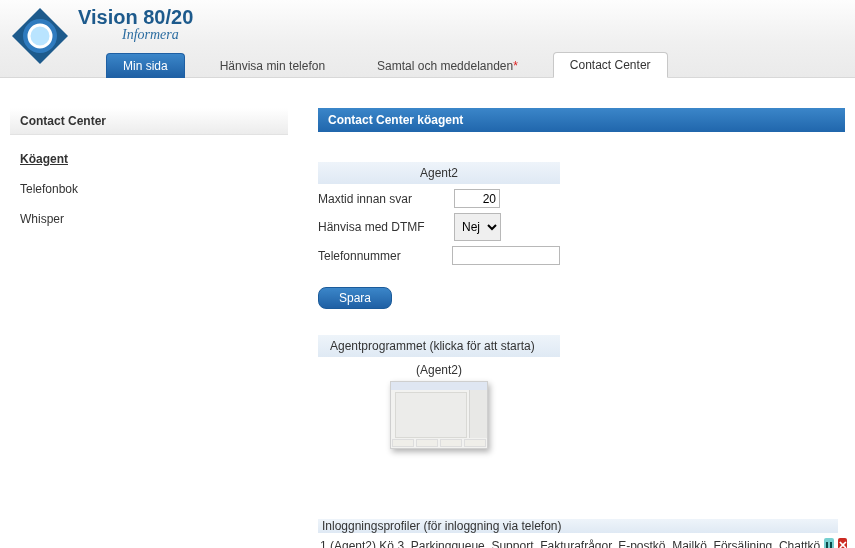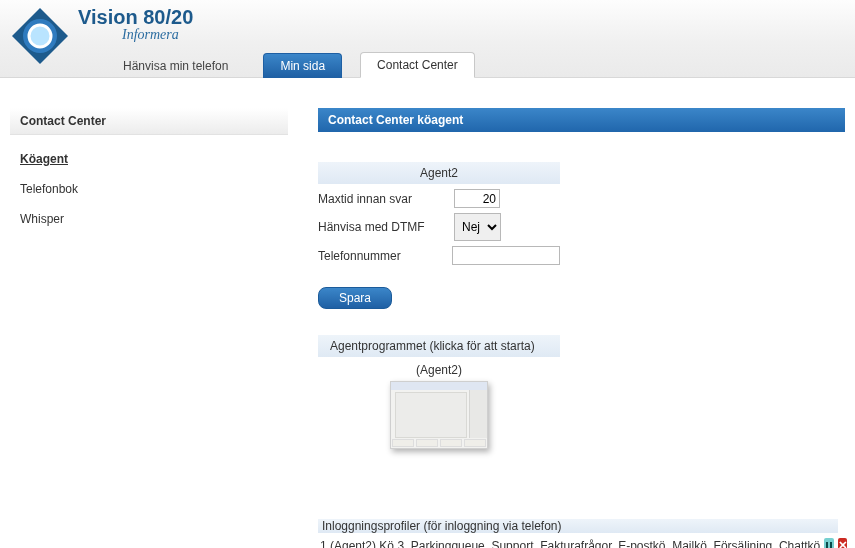--- a/index.html
+++ b/index.html
@@ -204,22 +204,23 @@
       <polygon points="30,2 58,30 30,58 2,30" fill="#1d5a8c"></polygon>
       <circle cx="30" cy="30" r="17" fill="#2f7bbf"></circle>
       <circle cx="30" cy="30" r="11" fill="#b9e4ff"></circle>
       <circle cx="30" cy="30" r="11" fill="none" stroke="#fff" stroke-width="3"></circle>
     </svg>
   </div>
   <div class="brand-col">
     <div class="brand-title">Vision 80/20</div>
     <div class="brand-sub">Informera</div>
     <div class="tabs-row">
+      <div class="tab active-sub">Min sida</div>
       <div class="tab">Hänvisa min telefon</div>
-      <div class="tab active-sub">Min sida</div>
+      <div class="tab"><span>Samtal och meddelanden</span><span class="ast">*</span></div>
       <div class="tab selected-top">Contact Center</div>
     </div>
   </div>
 </div>
 
 <div class="layout">
   <div class="sidebar">
     <div class="side-head">Contact Center</div>
     <div class="side-list">
       <span class="side-item active">Köagent</span><br>

